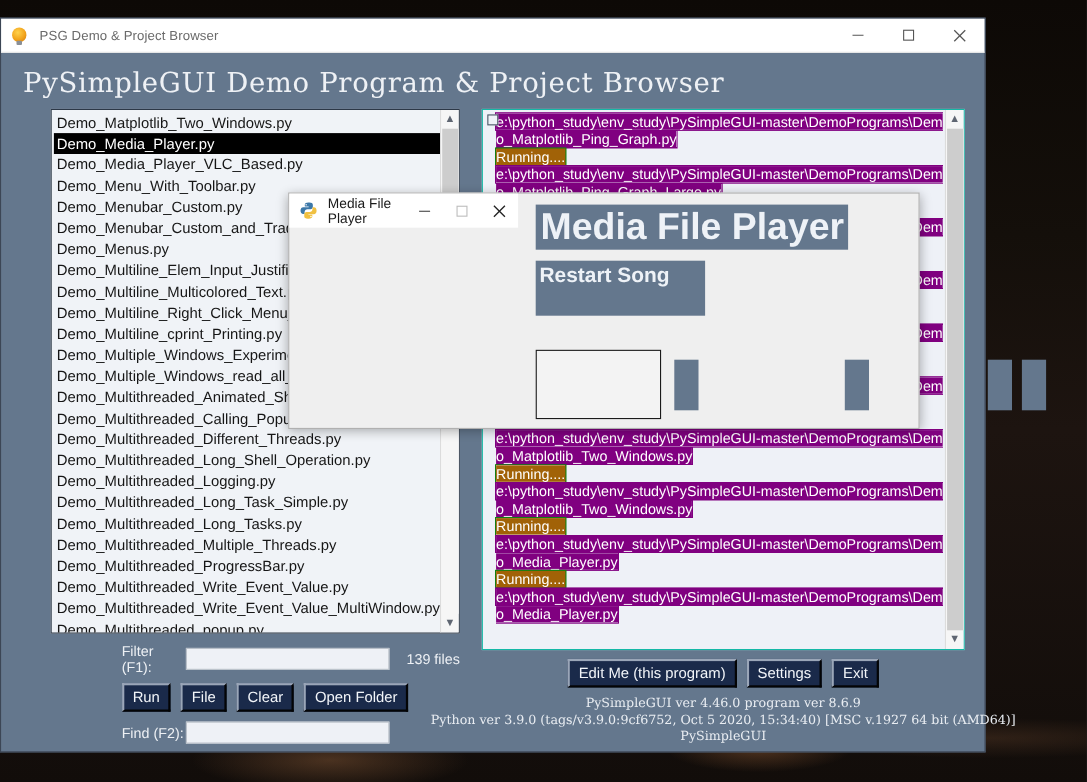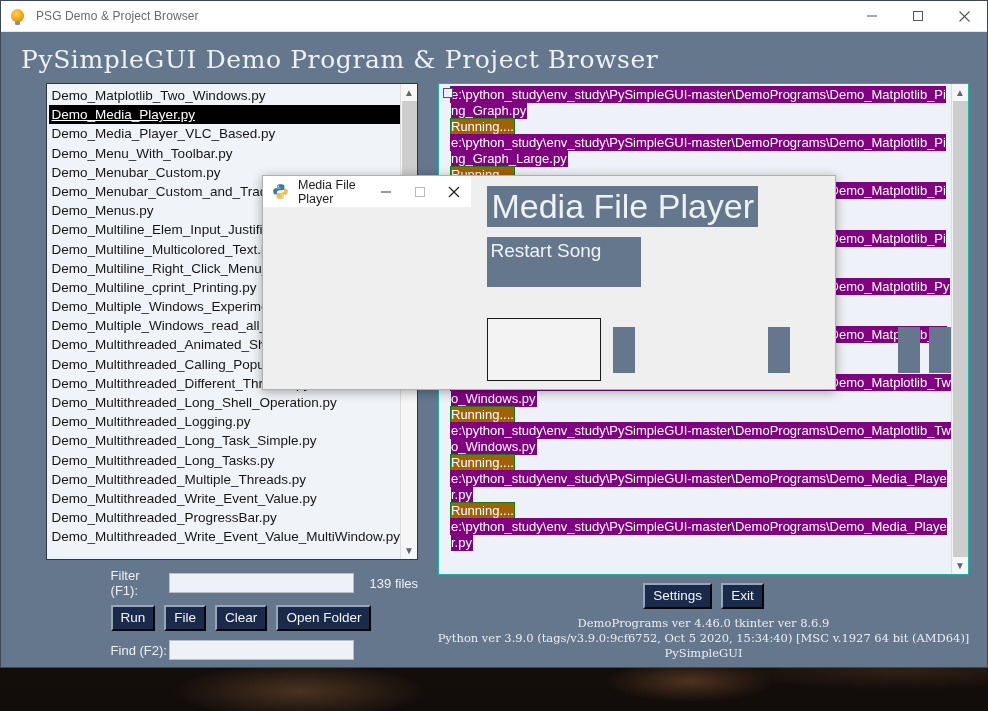--- a/index.html
+++ b/index.html
@@ -23,22 +23,22 @@
     content: "";
     position: absolute; left: 0; bottom: 0; width: 988px; height: 60px;
     background:
       radial-gradient(ellipse 180px 40px at 300px 40px, rgba(120,80,50,.55), transparent 70%),
       radial-gradient(ellipse 120px 30px at 690px 30px, rgba(150,95,55,.45), transparent 70%),
       radial-gradient(ellipse 260px 26px at 900px 20px, rgba(90,60,40,.4), transparent 70%);
   }
 
   
   #main-window {
-    position: absolute; left: 0; top: 0;
-    width: 988px; height: 668px;
+    position: absolute; left: 0; top: 16px;
+    width: 896px; height: 668px;
     background: #64778d;
     border: 1px solid #3c4655;
     display: flex; flex-direction: column;
   }
   #titlebar {
     height: 31px; background: #ffffff;
     display: flex; align-items: center;
     border-bottom: 1px solid #e6e6e6;
     flex: 0 0 31px;
   }
@@ -95,21 +95,21 @@
   }
   #filelist-items {
     flex: 1; overflow: hidden; padding: 2px 0 0 2px;
   }
   .file-row {
     font-size: 13.5px; color: #161616; line-height: 19.2px; height: 19.2px;
     white-space: nowrap; padding-left: 3px; overflow: hidden;
     font-family: "Liberation Sans", sans-serif;
   }
   .file-row.selected {
-    background: #000000; color: #ffffff; text-decoration: underline;
+    background: #000000; color: #ffffff;
   }
   .sb {
     width: 17px; background: #f6f6f6; border-left: 1px solid #dcdcdc;
     display: flex; flex-direction: column; align-items: center;
     justify-content: space-between; flex: 0 0 17px;
   }
   .sb-arrow { color: #5f6672; font-size: 10px; height: 17px; line-height:17px; }
   .sb-track { flex: 1; width: 17px; background: #f6f6f6; position: relative; }
   .sb-thumb { position:absolute; left:1px; width:15px; background:#cdcdcd; }
 
@@ -182,21 +182,21 @@
     box-shadow: 0 2px 10px rgba(0,0,0,.33);
     display: flex; flex-direction: row;
   }
   #md-titlebar {
     height: 31px; background: #ffffff; display: flex; align-items: center;
     flex: 0 0 31px;
   }
   #md-titlebar .md-icon { margin-left: 9px; margin-right: 9px; width:17px; height:17px; }
   #md-titlebar .md-title { font-size: 12.5px; color: #1a1a1a; }
   #md-titlebar .md-spacer { flex: 1; }
-  #md-body { flex: 1; position: relative; padding: 10px 0 0 16px; }
+  #md-body { flex: 1; position: relative; padding: 10px 0 0 16px; font-weight: bold; }
   .md-text-block {
     background: #64778d; color: #eef2f7; display: inline-block;
   }
   #md-heading {
     font-size: 34px; line-height: 41px; padding: 0 4px 0 4px; height: 41px;
   }
   #md-restart {
     font-size: 19px; line-height: 24px; height: 50px; width: 154px;
     padding: 2px 0 0 3px; margin-top: 10px;
   }
@@ -260,23 +260,24 @@
             <div class="file-row">Demo_Multiple_Windows_Experimental.py</div>
             <div class="file-row">Demo_Multiple_Windows_read_all_windows.py</div>
             <div class="file-row">Demo_Multithreaded_Animated_Shell_Command.py</div>
             <div class="file-row">Demo_Multithreaded_Calling_Popup.py</div>
             <div class="file-row">Demo_Multithreaded_Different_Threads.py</div>
             <div class="file-row">Demo_Multithreaded_Long_Shell_Operation.py</div>
             <div class="file-row">Demo_Multithreaded_Logging.py</div>
             <div class="file-row">Demo_Multithreaded_Long_Task_Simple.py</div>
             <div class="file-row">Demo_Multithreaded_Long_Tasks.py</div>
             <div class="file-row">Demo_Multithreaded_Multiple_Threads.py</div>
+            <div class="file-row">Demo_Multithreaded_ProgressBar.py</div>
             <div class="file-row">Demo_Multithreaded_Write_Event_Value.py</div>
-            <div class="file-row">Demo_Multithreaded_ProgressBar.py</div>
             <div class="file-row">Demo_Multithreaded_Write_Event_Value_MultiWindow.py</div>
+            <div class="file-row">Demo_Multithreaded_popup.py</div>
           </div>
         <div class="sb">
           <div class="sb-arrow">▲</div>
           <div class="sb-track">
             <div class="sb-thumb" style="top:0px;height:80px;"></div>
           </div>
           <div class="sb-arrow">▼</div>
         </div>
       </div>
 
@@ -327,25 +328,26 @@
           <div class="sb-arrow">▲</div>
           <div class="sb-track">
             <div class="sb-thumb" style="top:0px;bottom:0px;"></div>
           </div>
           <div class="sb-arrow">▼</div>
         </div>
       </div>
 
       <div id="right-bottom">
         <div id="right-btn-row">
+          <button class="psg-btn">Edit Me (this program)</button>
           <button class="psg-btn">Settings</button>
           <button class="psg-btn">Exit</button>
         </div>
         <div id="version-text">
-          <div>DemoPrograms ver 4.46.0   tkinter ver 8.6.9</div>
+          <div>PySimpleGUI ver 4.46.0   program ver 8.6.9</div>
           <div>Python ver 3.9.0 (tags/v3.9.0:9cf6752, Oct  5 2020, 15:34:40) [MSC v.1927 64 bit (AMD64)]</div>
           <div>PySimpleGUI</div>
         </div>
       </div>
     </div>
   </div>
 </div>
 
 <div id="media-dialog">
   <div id="md-titlebar">

